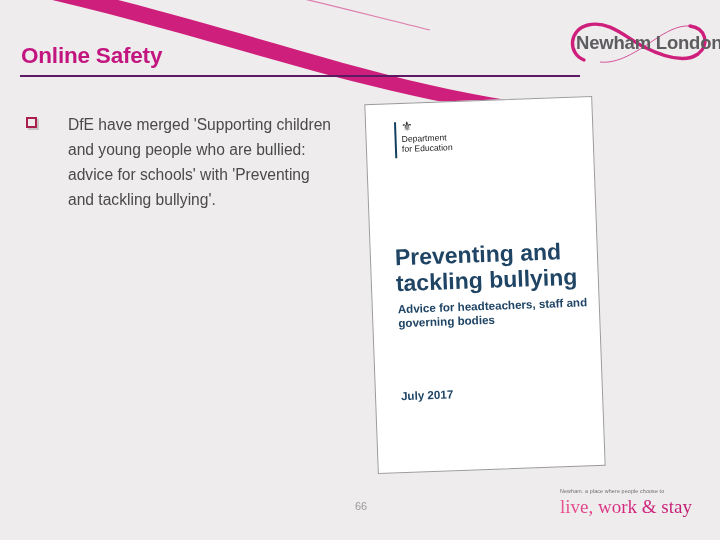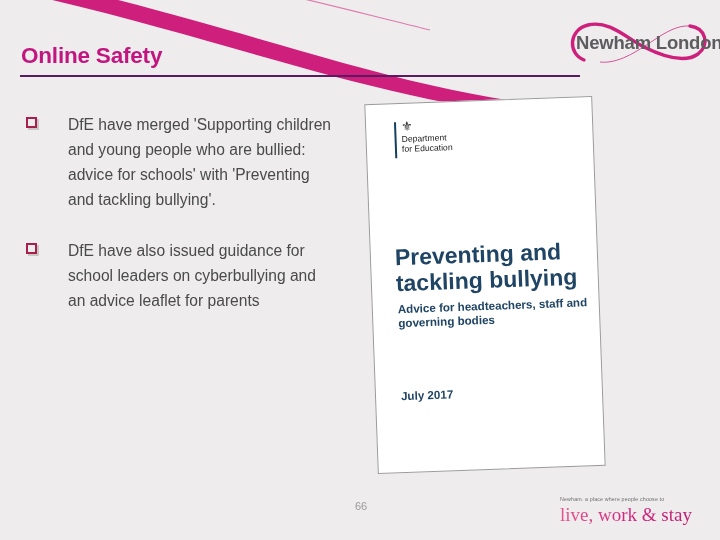--- a/index.html
+++ b/index.html
@@ -194,21 +194,20 @@
     font-size: 11px;
     color: #9a9a9a;
     font-family: "Liberation Sans", sans-serif;
   }
   #footer-brand {
     position: absolute;
     top: 488px;
     left: 560px;
     width: 150px;
     text-align: left;
-    margin-top: 8px;
   }
   #footer-tagline {
     font-size: 5.3px;
     line-height: 7px;
     color: #6e6e6e;
     letter-spacing: 0.15px;
     font-family: "Liberation Sans", sans-serif;
     white-space: nowrap;
   }
   #footer-slogan {
@@ -242,24 +241,20 @@
     <div class="logo-text">Newham London</div>
   </div>
 
   <div id="page-title">Online Safety</div>
   <div id="title-rule"></div>
 
   <div id="bullets">
     <div class="bullet-row">
       <span class="bullet-glyph"></span>
       <span class="bullet-text">DfE have merged 'Supporting children and young people who are bullied: advice for schools' with 'Preventing and tackling bullying'.</span>
-    </div>
-    <div class="bullet-row">
-      <span class="bullet-glyph"></span>
-      <span class="bullet-text">DfE have also issued guidance for school leaders on cyberbullying and an advice leaflet for parents</span>
     </div>
   </div>
 
   <div id="doc-cover">
     <div id="doc-dfe-logo">
       <span class="dfe-bar"></span>
       <span class="dfe-right">
         <span class="dfe-crest">⚜</span>
         <span class="dfe-name">Department
 for Education</span>

